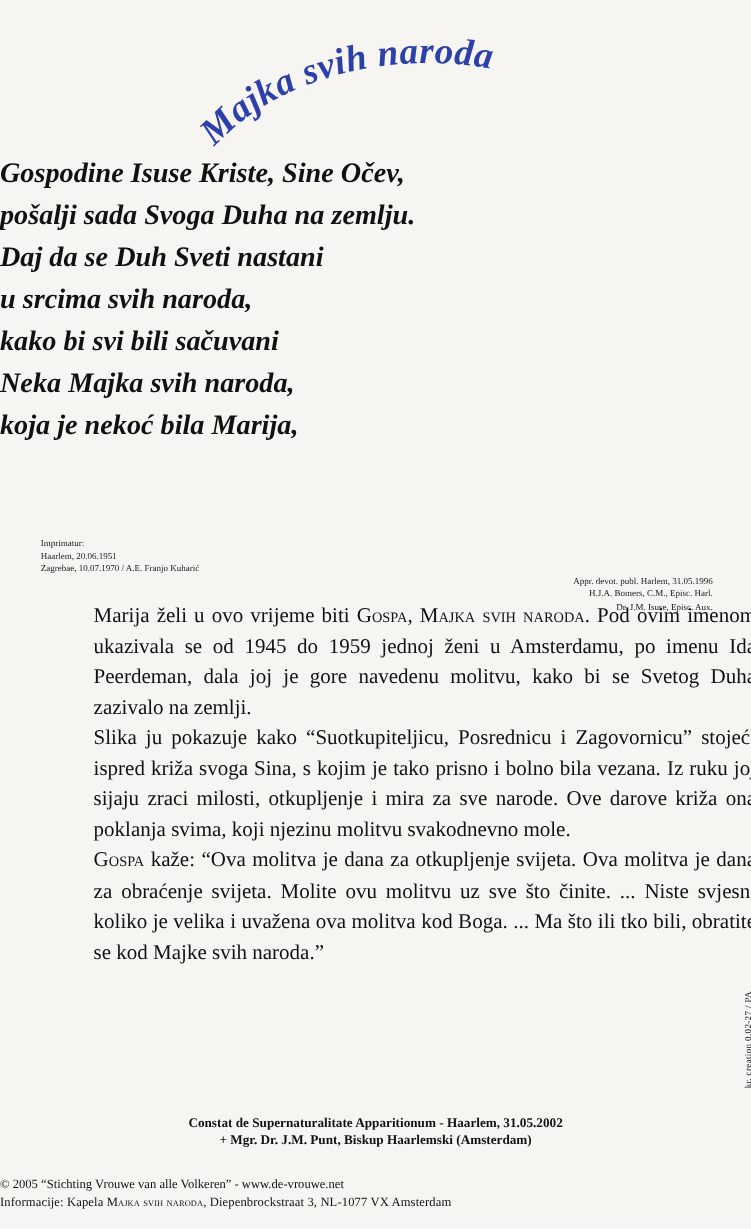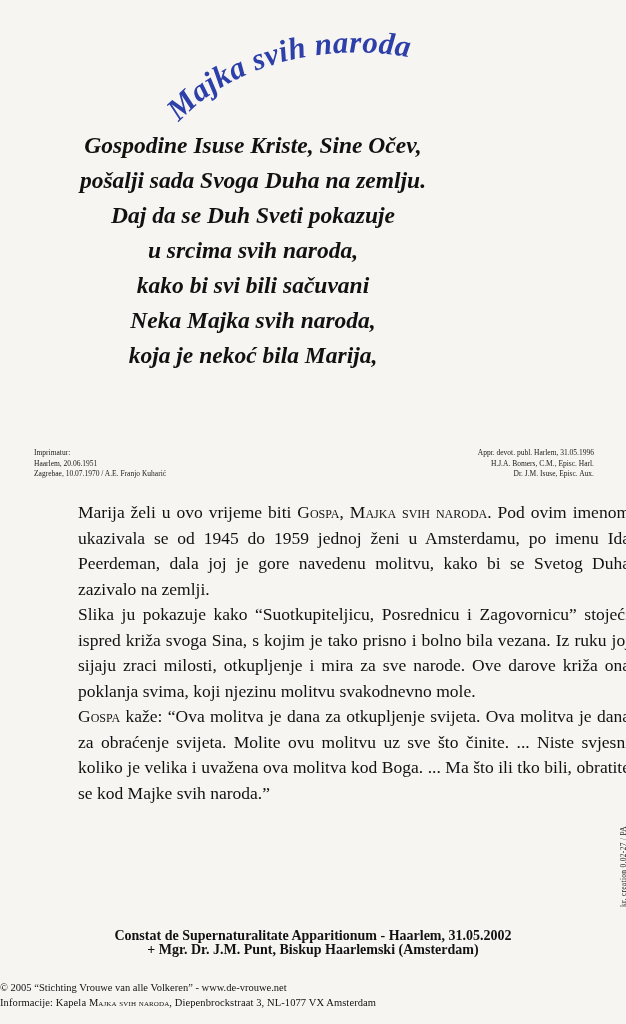--- a/index.html
+++ b/index.html
@@ -38,21 +38,21 @@
     fill: #2d3fa8;
     letter-spacing: 0.5px;
   }
 
   
   .prayer {
     position: absolute;
     top: 128px;
     left: 0;
     width: 506px;
-    text-align: center;
+    text-align: left;
   }
   .prayer .line {
     font-family: "Liberation Serif", serif;
     font-style: italic;
     font-weight: bold;
     font-size: 23.5px;
     line-height: 35px;
     color: #111111;
     white-space: nowrap;
   }
@@ -62,20 +62,21 @@
     position: absolute;
     top: 448px;
     left: 34px;
     width: 560px;
     display: flex;
     justify-content: space-between;
     font-size: 7.5px;
     line-height: 10.5px;
     color: #1a1a1a;
     font-family: "Liberation Serif", serif;
+    flex-direction: column;
   }
   .approb .left { text-align: left; }
   .approb .right { text-align: right; }
 
   
   .body-text {
     position: absolute;
     top: 500px;
     left: 34px;
     width: 552px;
@@ -106,21 +107,21 @@
     letter-spacing: 0.3px;
   }
 
   
   .constat {
     position: absolute;
     top: 929px;
     left: 0;
     width: 626px;
     text-align: center;
-    font-size: 14px;
+    font-size: 11px;
     line-height: 14px;
     font-weight: bold;
     color: #111111;
   }
 
   
   .footer {
     position: absolute;
     top: 980px;
     left: 0;
@@ -145,21 +146,21 @@
       </defs>
       <text>
         <textPath href="#archpath" startOffset="2%">Majka svih naroda</textPath>
       </text>
     </svg>
   </div>
 
   <div class="prayer">
     <div class="line">Gospodine Isuse Kriste, Sine Očev,</div>
     <div class="line">pošalji sada Svoga Duha na zemlju.</div>
-    <div class="line">Daj da se Duh Sveti pokazuje</div>
+    <div class="line">Daj da se Duh Sveti nastani</div>
     <div class="line">u srcima svih naroda,</div>
     <div class="line">kako bi svi bili sačuvani</div>
     <div class="line">Neka Majka svih naroda,</div>
     <div class="line">koja je nekoć bila Marija,</div>
   </div>
 
   <div class="approb">
     <div class="left">
       <div>Imprimatur:</div>
       <div>Haarlem, 20.06.1951</div>

